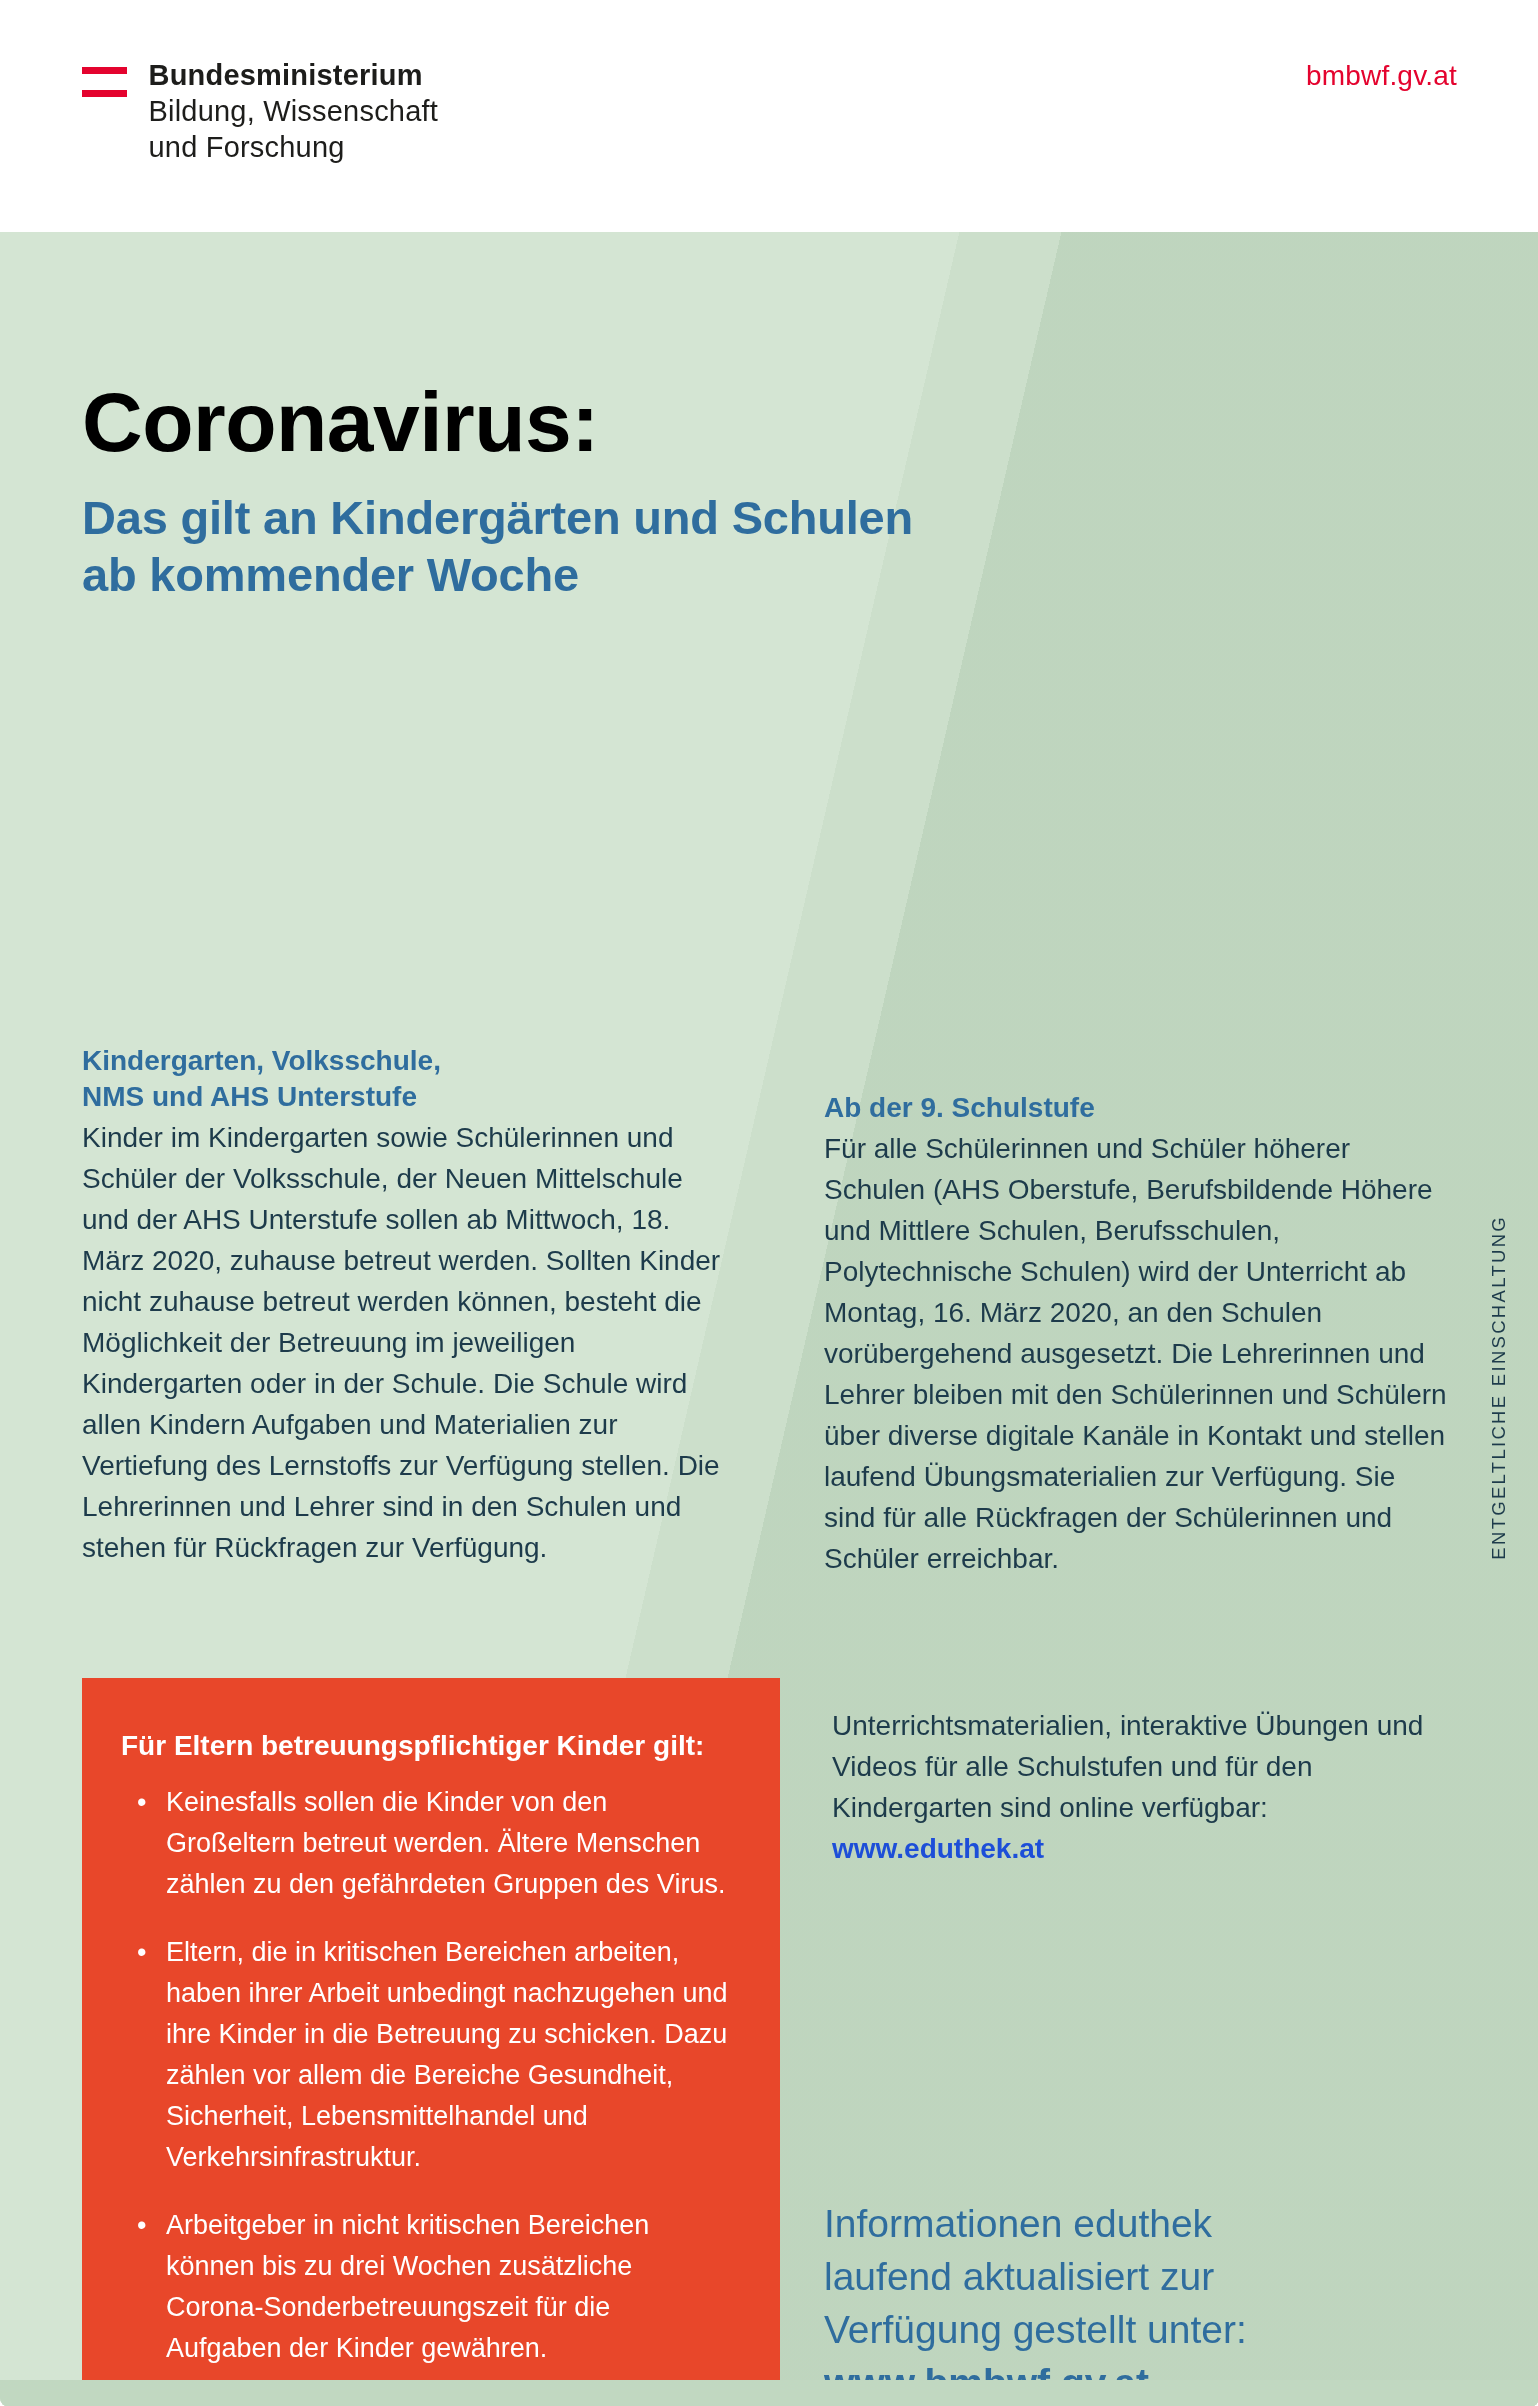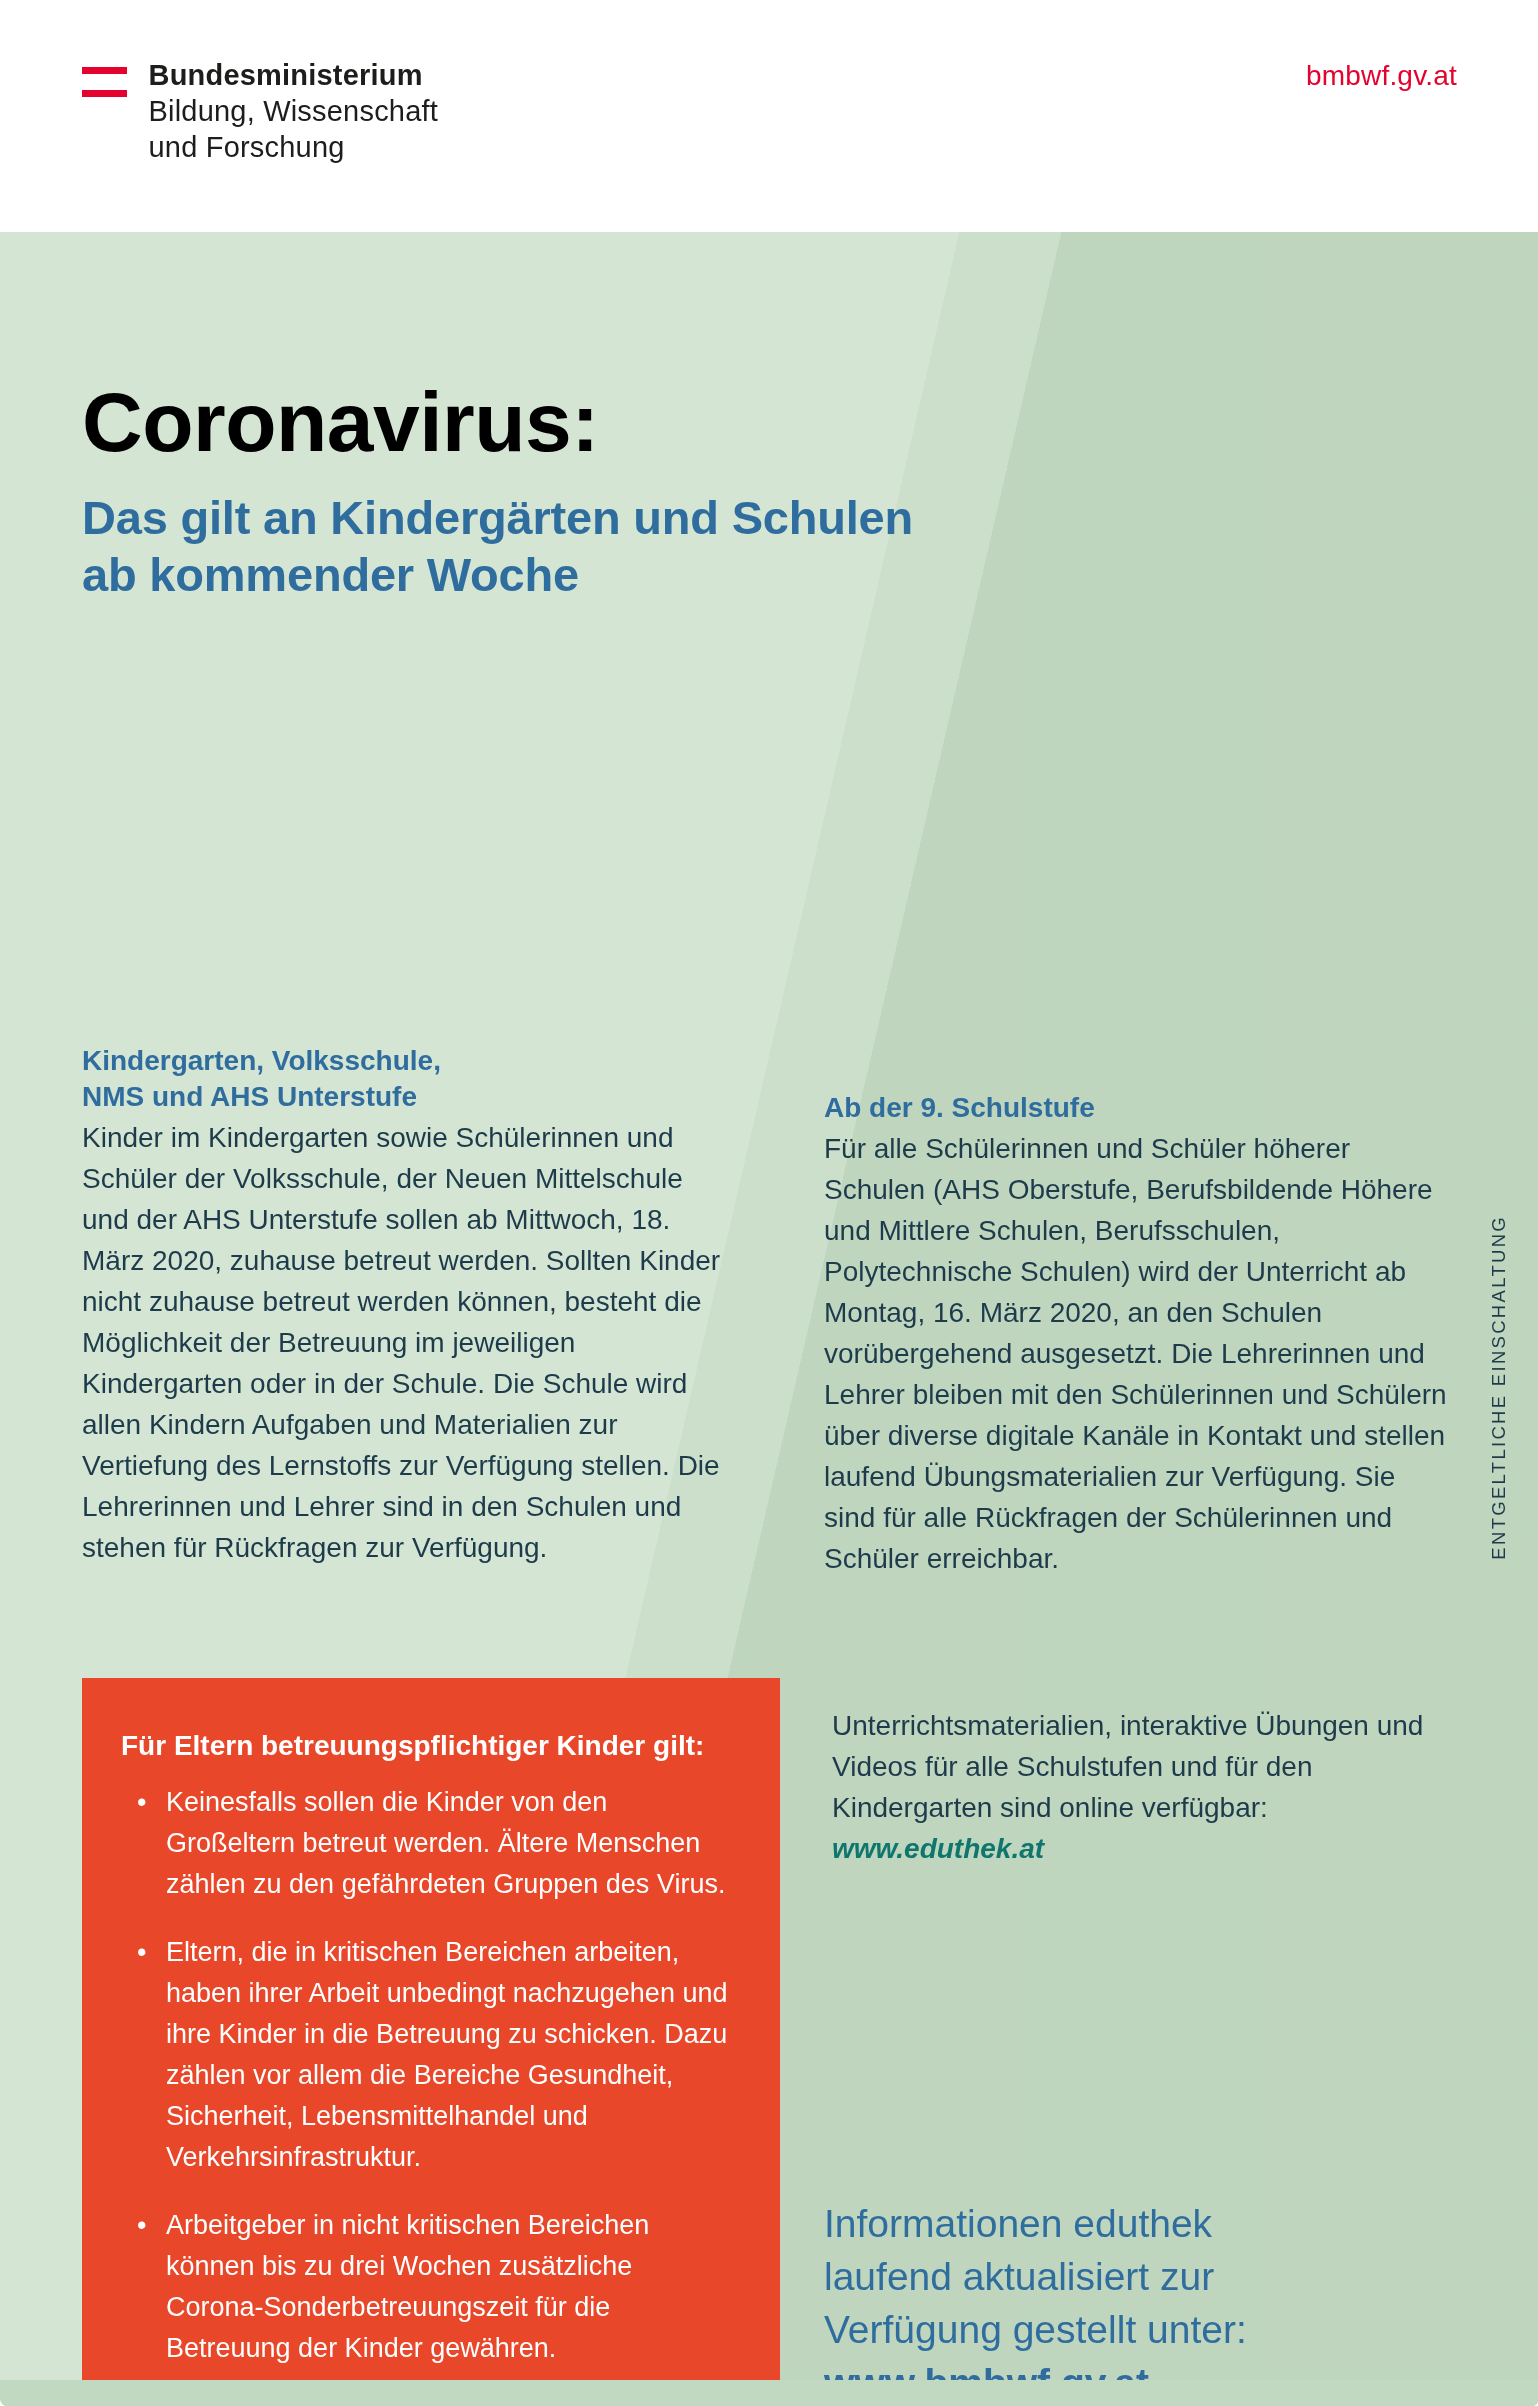--- a/index.html
+++ b/index.html
@@ -205,22 +205,21 @@
     left: 824px;
     top: 1473px;
     width: 624px;
     font-size: 28px;
     line-height: 41px;
     color: #1d3b4b;
     margin-left: 8px;
   }
   .eduthek-link {
     font-weight: bold;
-    color: #0f766e;
-    font-style: italic;
+    color: #1d4ed8;
   }
   .info-block {
     position: absolute;
     left: 824px;
     top: 1965px;
     width: 644px;
     font-size: 39px;
     line-height: 53px;
     color: #2f6d9e;
   }
@@ -296,21 +295,21 @@
     <div class="col-right">
       <div class="col-heading">Ab der 9. Schulstufe</div>
       <p class="col-body">Für alle Schülerinnen und Schüler höherer Schulen (AHS Oberstufe, Berufsbildende Höhere und Mittlere Schulen, Berufsschulen, Polytechnische Schulen) wird der Unterricht ab Montag, 16. März 2020, an den Schulen vorübergehend ausgesetzt. Die Lehrerinnen und Lehrer bleiben mit den Schülerinnen und Schülern über diverse digitale Kanäle in Kontakt und stellen laufend Übungsmaterialien zur Verfügung. Sie sind für alle Rückfragen der Schülerinnen und Schüler erreichbar.</p>
     </div>
 
     <div class="red-box">
       <div class="red-box-title">Für Eltern betreuungspflichtiger Kinder gilt:</div>
       <ul class="red-list">
         <li>Keinesfalls sollen die Kinder von den Großeltern betreut werden. Ältere Menschen zählen zu den gefährdeten Gruppen des Virus.</li>
         <li>Eltern, die in kritischen Bereichen arbeiten, haben ihrer Arbeit unbedingt nachzugehen und ihre Kinder in die Betreuung zu schicken. Dazu zählen vor allem die Bereiche Gesundheit, Sicherheit, Lebensmittelhandel und Verkehrsinfrastruktur.</li>
-        <li>Arbeitgeber in nicht kritischen Bereichen können bis zu drei Wochen zusätzliche Corona-Sonderbetreuungszeit für die Betreuung der Kinder gewähren.</li>
+        <li>Arbeitgeber in nicht kritischen Bereichen können bis zu drei Wochen zusätzliche Corona-Sonderbetreuungszeit für die Aufgaben der Kinder gewähren.</li>
       </ul>
     </div>
 
     <div class="eduthek-block">
       <span>Unterrichtsmaterialien, interaktive Übungen und Videos für alle Schulstufen und für den Kindergarten sind online verfügbar:</span>
       <div class="eduthek-link">www.eduthek.at</div>
     </div>
 
     <div class="info-block">
       <div>Informationen eduthek</div>

